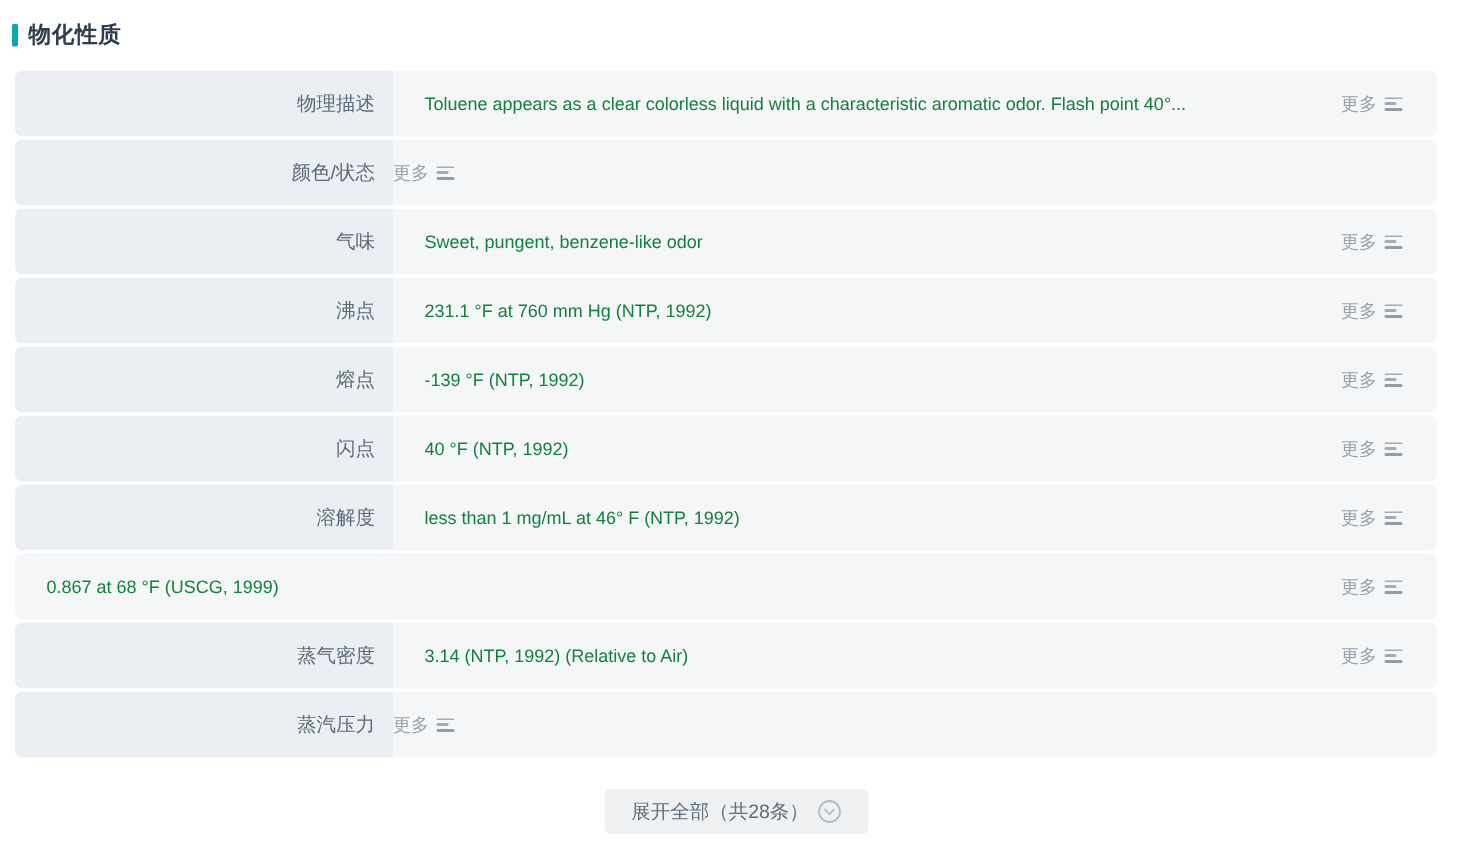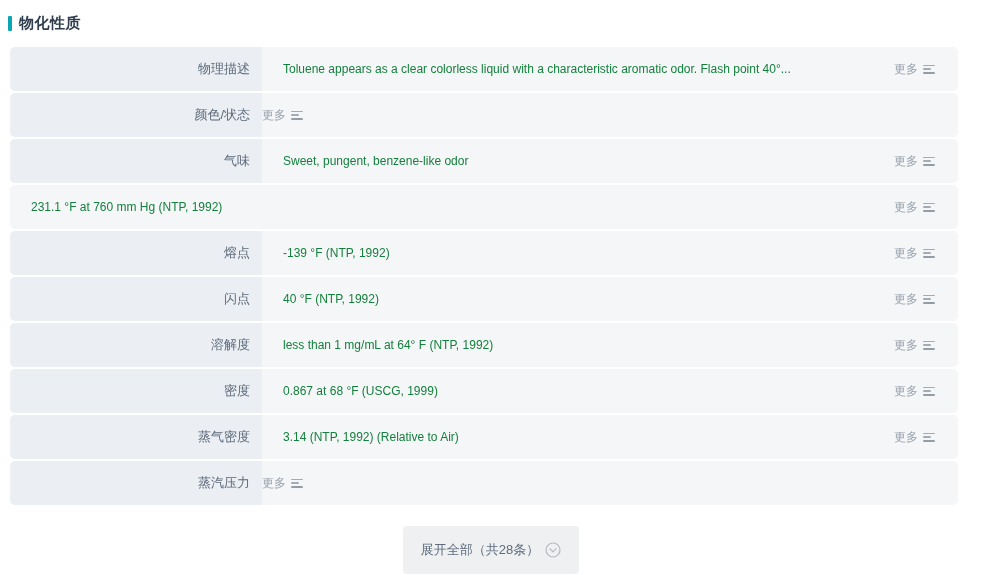--- a/index.html
+++ b/index.html
@@ -99,21 +99,21 @@
   
   .footer {
     display: flex;
     justify-content: center;
     margin-top: 21px;
   }
   .expand-btn {
     border: none;
     background: #eff0f2;
     border-radius: 4px;
-    height: 48px;
+    height: 30px;
     padding: 0 18px;
     display: flex;
     align-items: center;
     gap: 6px;
     font-family: "Liberation Sans", "DejaVu Sans", sans-serif;
     font-size: 13px;
     color: #5e6c7c;
     cursor: pointer;
   }
   .chev-icon { display: inline-flex; }
@@ -166,20 +166,21 @@
         <span class="more-icon">
             <i></i>
             <i></i>
             <i></i>
           </span>
       </div>
     </div>
   </div>
 
   <div class="prop-row">
+    <div class="cell-label">沸点</div>
     <div class="cell-right">
       <div class="cell-value">231.1 °F at 760 mm Hg (NTP, 1992)</div>
       <div class="more-link">
         <span>更多</span>
         <span class="more-icon">
             <i></i>
             <i></i>
             <i></i>
           </span>
       </div>
@@ -212,34 +213,33 @@
             <i></i>
             <i></i>
           </span>
       </div>
     </div>
   </div>
 
   <div class="prop-row">
     <div class="cell-label">溶解度</div>
     <div class="cell-right">
-      <div class="cell-value">less than 1 mg/mL at 64° F (NTP, 1992)</div>
-      <div class="more-link">
-        <span>更多</span>
-        <span class="more-icon">
-            <i></i>
-            <i></i>
-            <i></i>
-          </span>
-      </div>
-    </div>
-  </div>
-
-  <div class="prop-row">
-    <div class="cell-label">密度</div>
+      <div class="cell-value">less than 1 mg/mL at 46° F (NTP, 1992)</div>
+      <div class="more-link">
+        <span>更多</span>
+        <span class="more-icon">
+            <i></i>
+            <i></i>
+            <i></i>
+          </span>
+      </div>
+    </div>
+  </div>
+
+  <div class="prop-row">
     <div class="cell-right">
       <div class="cell-value">0.867 at 68 °F (USCG, 1999)</div>
       <div class="more-link">
         <span>更多</span>
         <span class="more-icon">
             <i></i>
             <i></i>
             <i></i>
           </span>
       </div>

